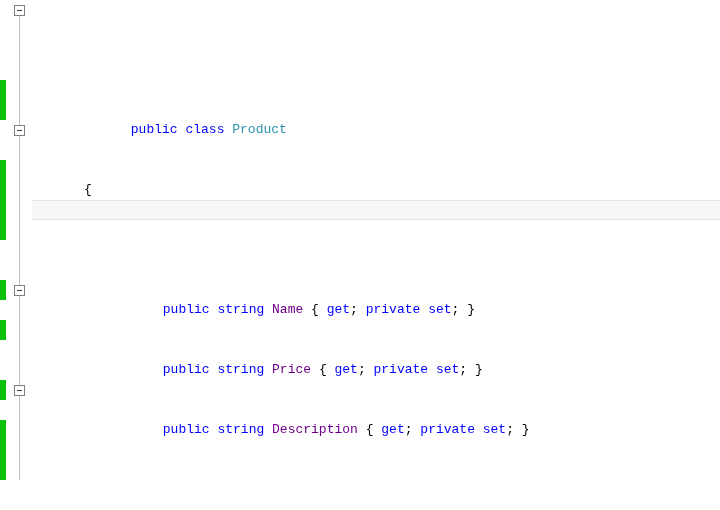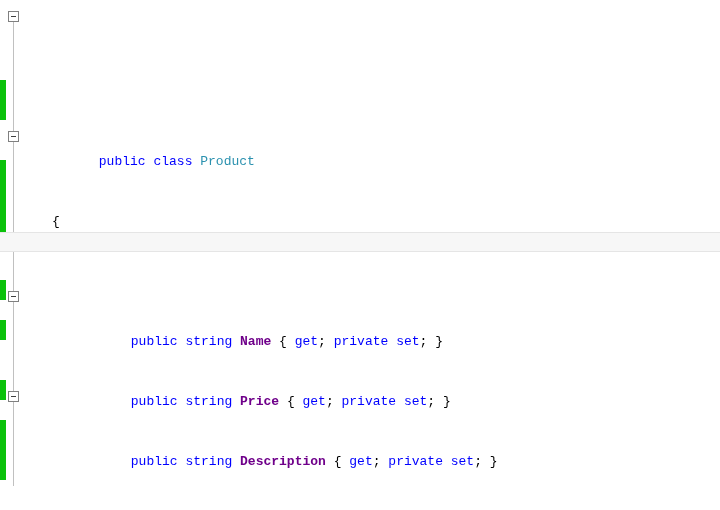--- a/index.html
+++ b/index.html
@@ -9,21 +9,20 @@
     height: 510px;
     overflow: hidden;
     background: #ffffff;
     font-family: Consolas, "Courier New", monospace;
     font-size: 13px;
     line-height: 20px;
     color: #000;
   }
   .editor {
     display: flex;
-    flex-direction: column;
     width: 100%;
     height: 100%;
     position: relative;
     border-radius: 10px;
   }
   .change-gutter {
     width: 6px;
     flex: 0 0 6px;
     position: relative;
   }
@@ -77,21 +76,21 @@
     height: 20px;
     background: #f7f7f7;
     border-top: 1px solid #e5e5e5;
     border-bottom: 1px solid #e5e5e5;
     box-sizing: border-box;
     z-index: 0;
   }
   .txt { position: relative; z-index: 1; }
   .kw { color: #0000ff; }
   .ident { color: #2b91af; }
-  .mem { color: #6f008a; font-weight: bold; }
+  .mem { color: #6f008a; }
   .punc { color: #000; }
   .ind1 { padding-left: 48px; }
   .ind2 { padding-left: 80px; }
 </style>
 </head>
 <body>
 
 <div class="editor">
 
   <div class="change-gutter">

